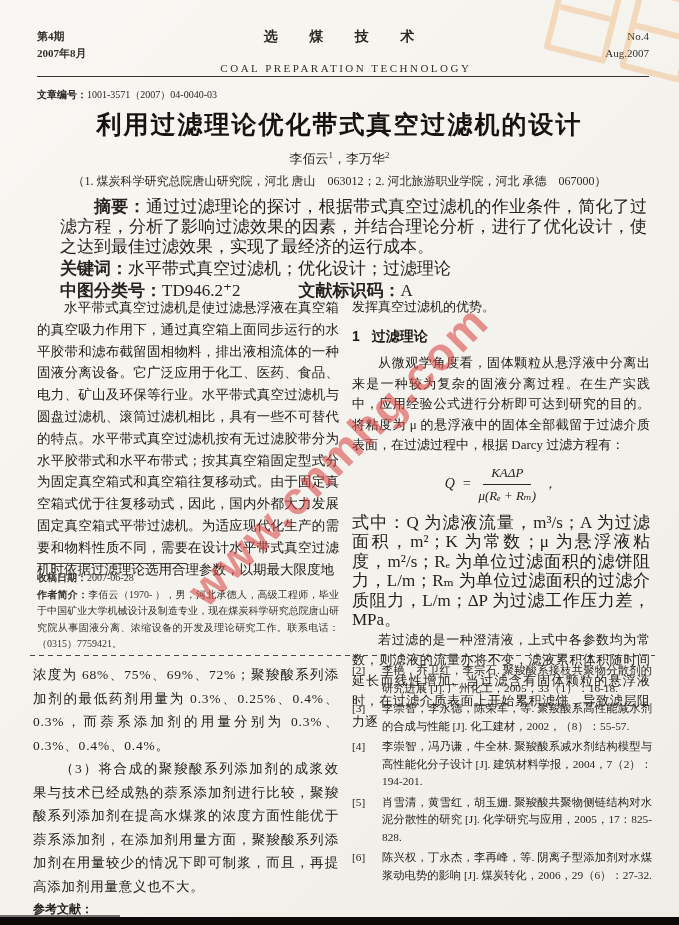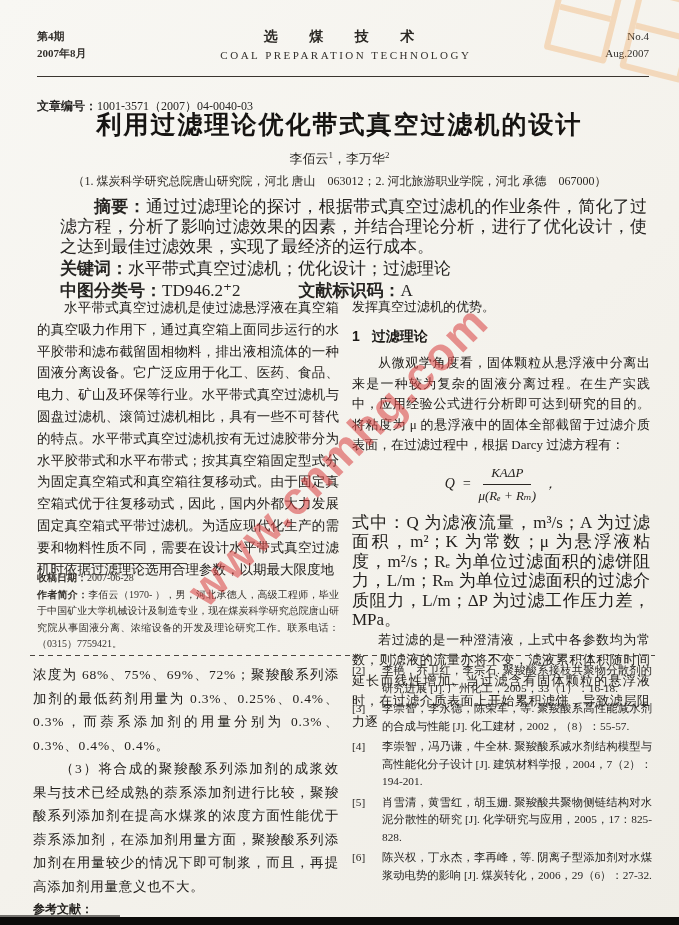--- a/index.html
+++ b/index.html
@@ -11,24 +11,24 @@
     overflow:hidden;
     font-family:"Liberation Serif","DejaVu Serif",serif;
     color:#262422;
   }
   
   .hdr{position:absolute;left:37px;right:30px;top:28px;display:flex;justify-content:space-between;align-items:flex-start;}
   .hdr-left,.hdr-right{font-size:11px;line-height:17px;font-weight:bold;color:#33302c;}
   .hdr-right{text-align:right;font-weight:normal;}
   .hdr-center{text-align:center;}
   .jcn{font-size:14px;font-weight:bold;letter-spacing:14px;color:#2c2925;}
-  .jen{font-size:11px;letter-spacing:2.5px;margin-top:3px;color:#33302c;}
+  .jen{font-size:11px;letter-spacing:2.5px;margin-top:16px;color:#33302c;}
   .hdr-rule{position:absolute;left:37px;right:30px;top:76px;height:1px;background:#3a352f;}
   
-  .artid{position:absolute;left:37px;top:98px;font-size:12px;text-align:center;}
+  .artid{position:absolute;left:37px;top:88px;font-size:10px;text-align:center;}
   .artid b{font-family:"Liberation Sans","DejaVu Sans",sans-serif;font-weight:bold;}
   .title{position:absolute;left:0;right:0;top:108px;text-align:center;font-size:25px;font-weight:bold;letter-spacing:2px;color:#161412;font-family:"Liberation Sans","DejaVu Sans",sans-serif;}
   .authors{position:absolute;left:0;right:0;top:150px;text-align:center;font-size:13px;color:#2b2824;}
   .authors sup{font-size:9px;}
   .affil{position:absolute;left:0;right:0;top:173px;text-align:center;font-size:12px;color:#2b2824;}
   .meta{position:absolute;left:60px;right:32px;top:197px;font-size:17px;line-height:20px;text-align:justify;}
   .meta .lbl{font-weight:bold;font-family:"Liberation Sans","DejaVu Sans",sans-serif;}
   .meta p{margin:0;}
   .meta .abs{text-indent:2em;}
   .meta .kw{margin-top:2px;}

